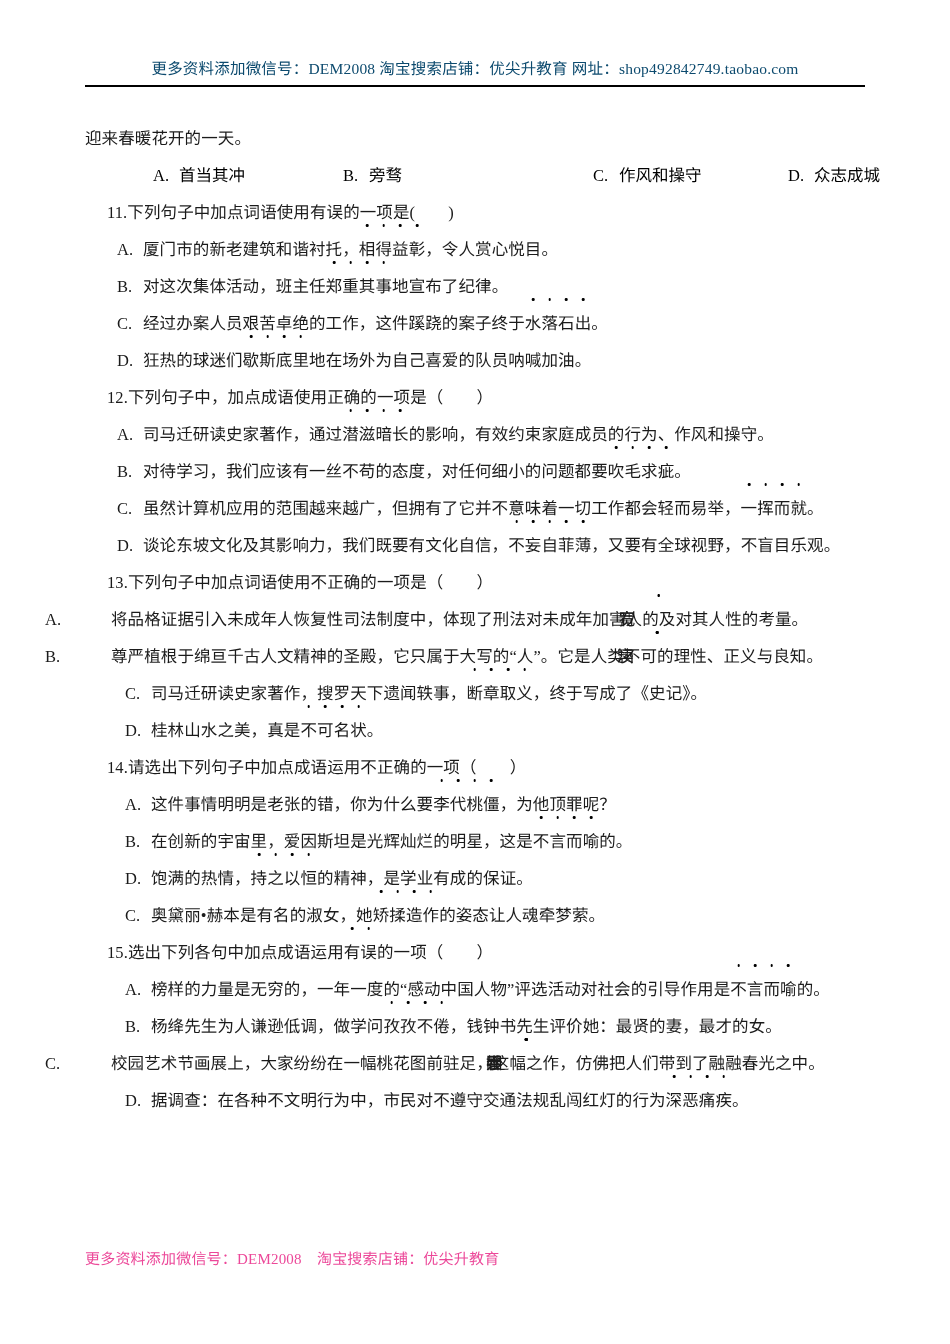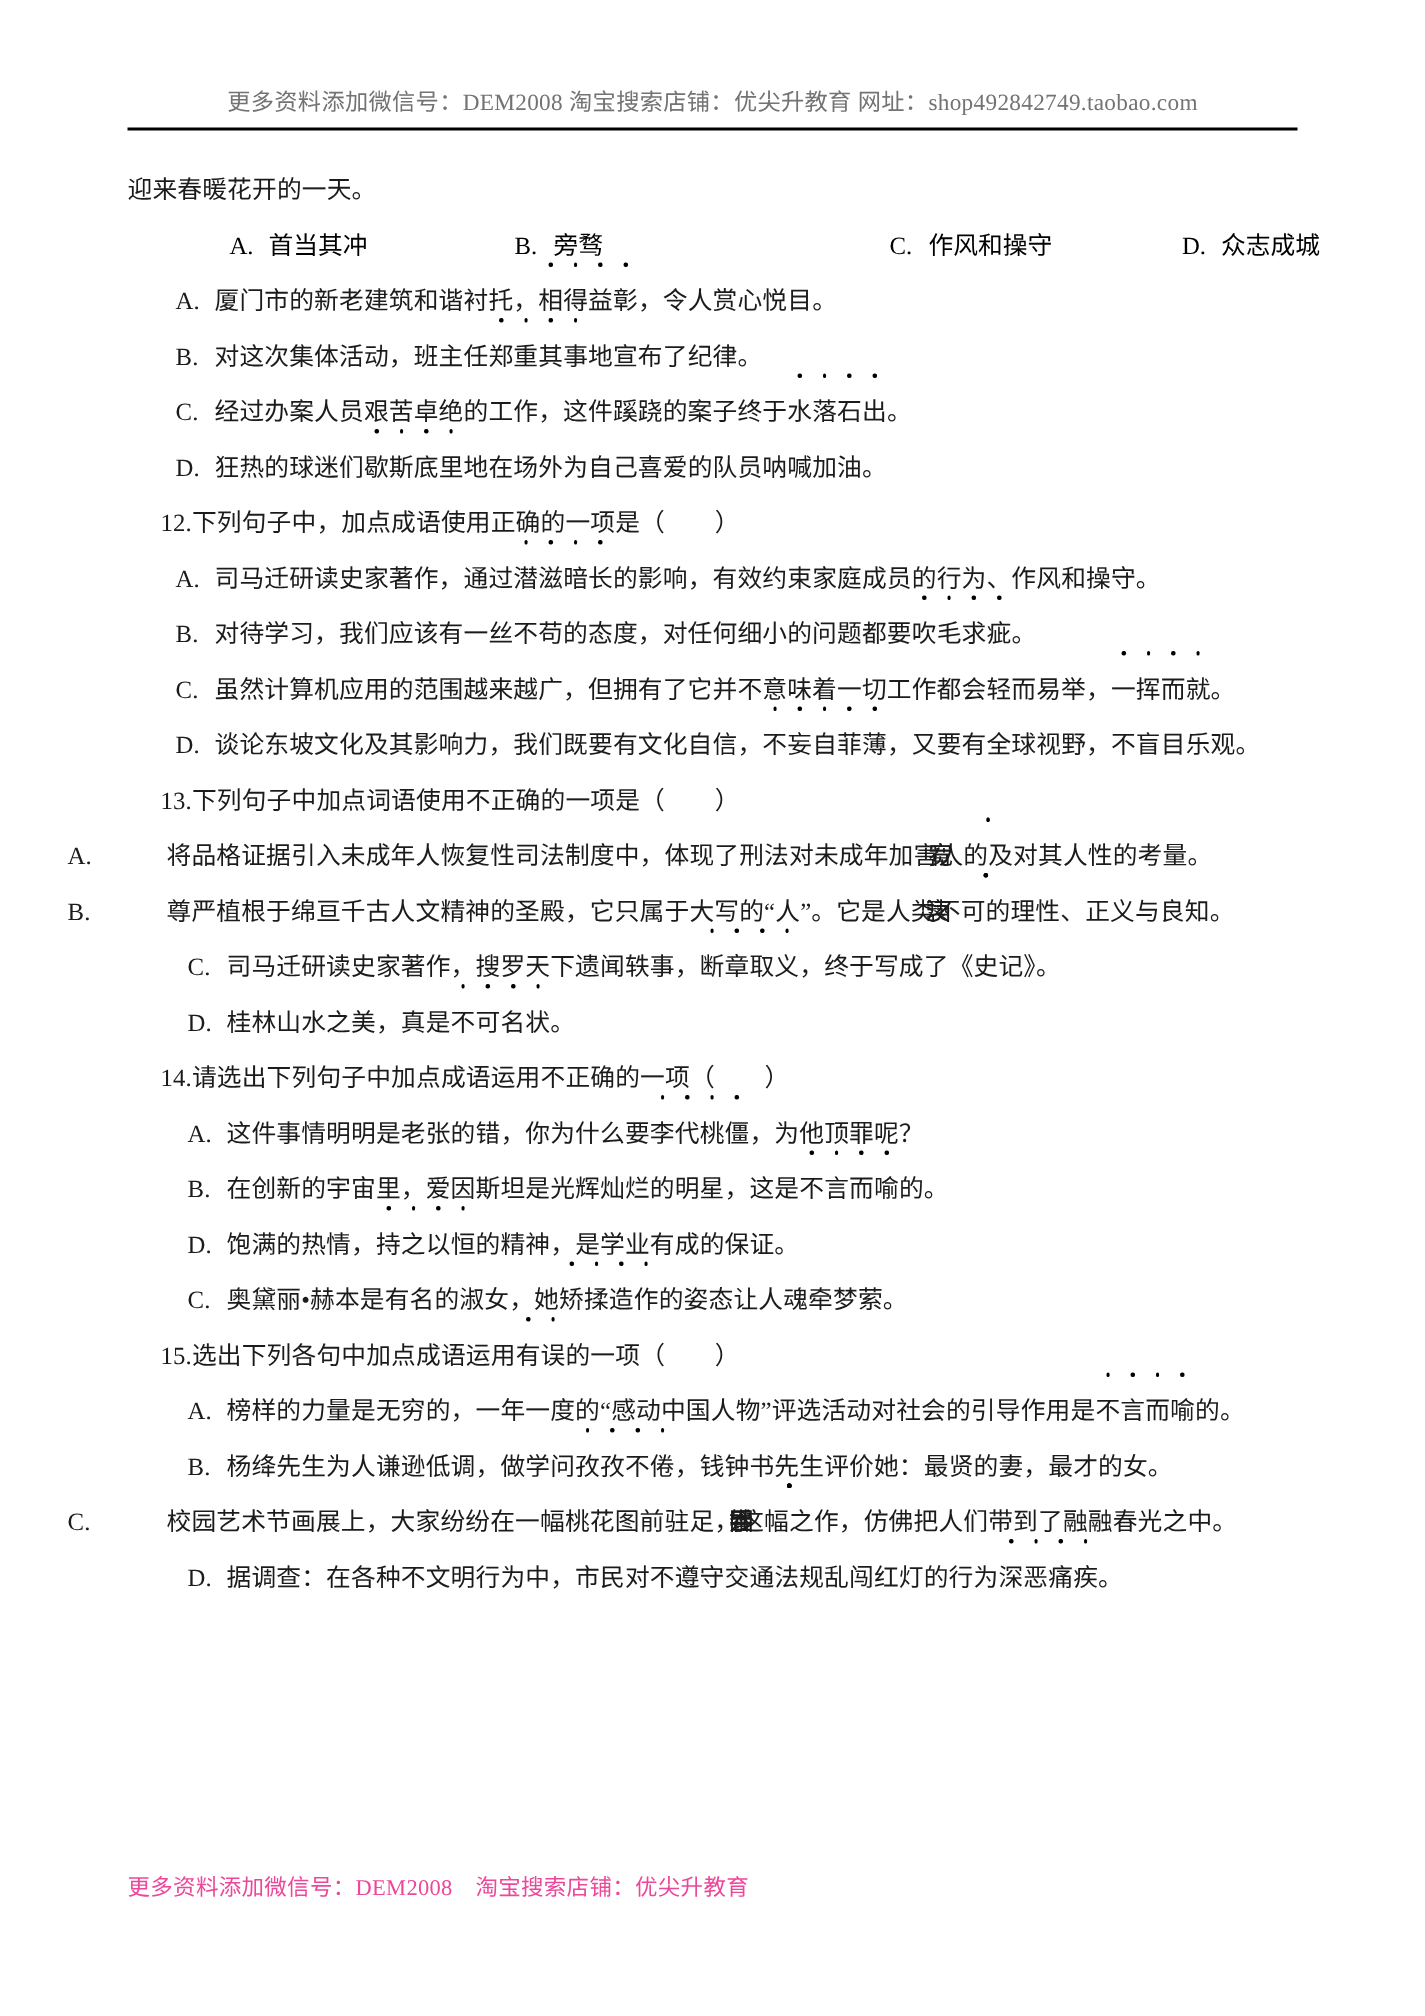--- a/index.html
+++ b/index.html
@@ -30,32 +30,32 @@
     top: 58px;
     left: 85px;
     width: 780px;
   }
   .header-text {
     font-size: 15.5px;
     line-height: 22px;
     text-align: center;
     letter-spacing: 0.2px;
     white-space: nowrap;
-    color: #737373;
+    color: #0c4a6e;
   }
   .header-rule {
     margin-top: 5px;
     border-bottom: 2.2px solid #000000;
     width: 780px;
   }
 
   
   .content {
     position: absolute;
-    top: 108px;
+    top: 120px;
     left: 85px;
     width: 790px;
   }
 
   .line {
     font-size: 16.5px;
     line-height: 37px;
     color: #1b1b1b;
     white-space: nowrap;
     letter-spacing: 0.1px;
@@ -137,20 +137,21 @@
   </div>
 
   <div class="content">
 
     <div class="line indent-0">迎来春暖花开的一天。</div>
 
     <div class="opt-row">
       <span class="opt opt-a"><span class="lbl">A.</span><span>首当其冲</span></span><span class="opt opt-b"><span class="lbl">B.</span><span>旁骛</span></span><span class="opt opt-c"><span class="lbl">C.</span><span>作风和操守</span></span><span class="opt opt-d"><span class="lbl">D.</span><span>众志成城</span></span>
     </div>
 
+    <div class="line indent-1"><span class="qnum">11.</span><span>下列句子中加点词语使用有误的一项是(　　)</span></div>
     <div class="line indent-2"><span class="lbl">A.</span><span>厦门市的新老建筑和谐衬托，</span><span class="emph"><span class="dot">相</span><span class="dot">得</span><span class="dot">益</span><span class="dot">彰</span></span><span>，令人赏心悦目。</span></div>
     <div class="line indent-2"><span class="lbl">B.</span><span>对这次集体活动，班主任</span><span class="emph"><span class="dot">郑</span><span class="dot">重</span><span class="dot">其</span><span class="dot">事</span></span><span>地宣布了纪律。</span></div>
     <div class="line indent-2"><span class="lbl">C.</span><span>经过办案人员艰苦卓绝的工作，这件蹊跷的案子终于</span><span class="emph"><span class="dot">水</span><span class="dot">落</span><span class="dot">石</span><span class="dot">出</span></span><span>。</span></div>
     <div class="line indent-2"><span class="lbl">D.</span><span>狂热的球迷们</span><span class="emph"><span class="dot">歇</span><span class="dot">斯</span><span class="dot">底</span><span class="dot">里</span></span><span>地在场外为自己喜爱的队员呐喊加油。</span></div>
 
     <div class="line indent-1"><span class="qnum">12.</span><span>下列句子中，加点成语使用正确的一项是（　　）</span></div>
     <div class="line indent-2"><span class="lbl">A.</span><span>司马迁研读史家著作，通过</span><span class="emph"><span class="dot">潜</span><span class="dot">滋</span><span class="dot">暗</span><span class="dot">长</span></span><span>的影响，有效约束家庭成员的行为、作风和操守。</span></div>
     <div class="line indent-2"><span class="lbl">B.</span><span>对待学习，我们应该有一丝不苟的态度，对任何细小的问题都要</span><span class="emph"><span class="dot">吹</span><span class="dot">毛</span><span class="dot">求</span><span class="dot">疵</span></span><span>。</span></div>
     <div class="line indent-2"><span class="lbl">C.</span><span>虽然计算机应用的范围越来越广，但拥有了它并不意味着一切工作都会轻而易举，</span><span class="emph"><span class="dot">一</span><span class="dot">挥</span><span class="dot">而</span><span class="dot">就</span></span><span>。</span></div>
     <div class="line indent-2"><span class="lbl">D.</span><span>谈论东坡文化及其影响力，我们既要有文化自信，</span><span class="emph"><span class="dot">不</span><span class="dot">妄</span><span class="dot">自</span><span class="dot">菲</span><span class="dot">薄</span></span><span>，又要有全球视野，不盲目乐观。</span></div>

